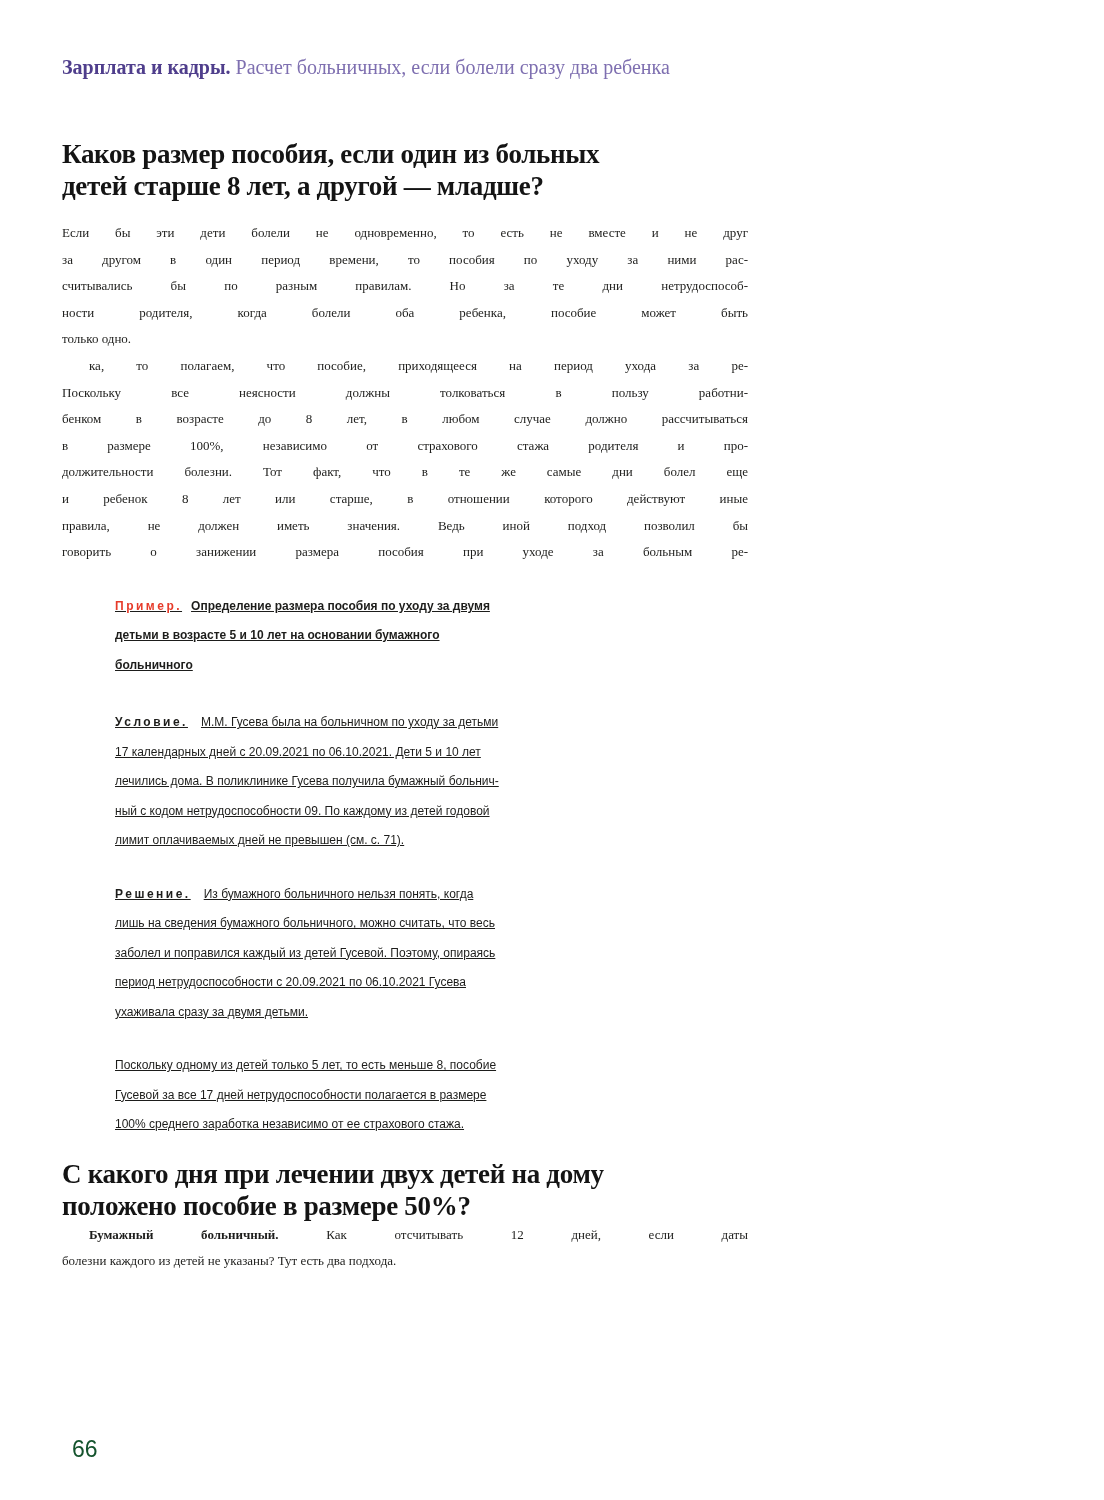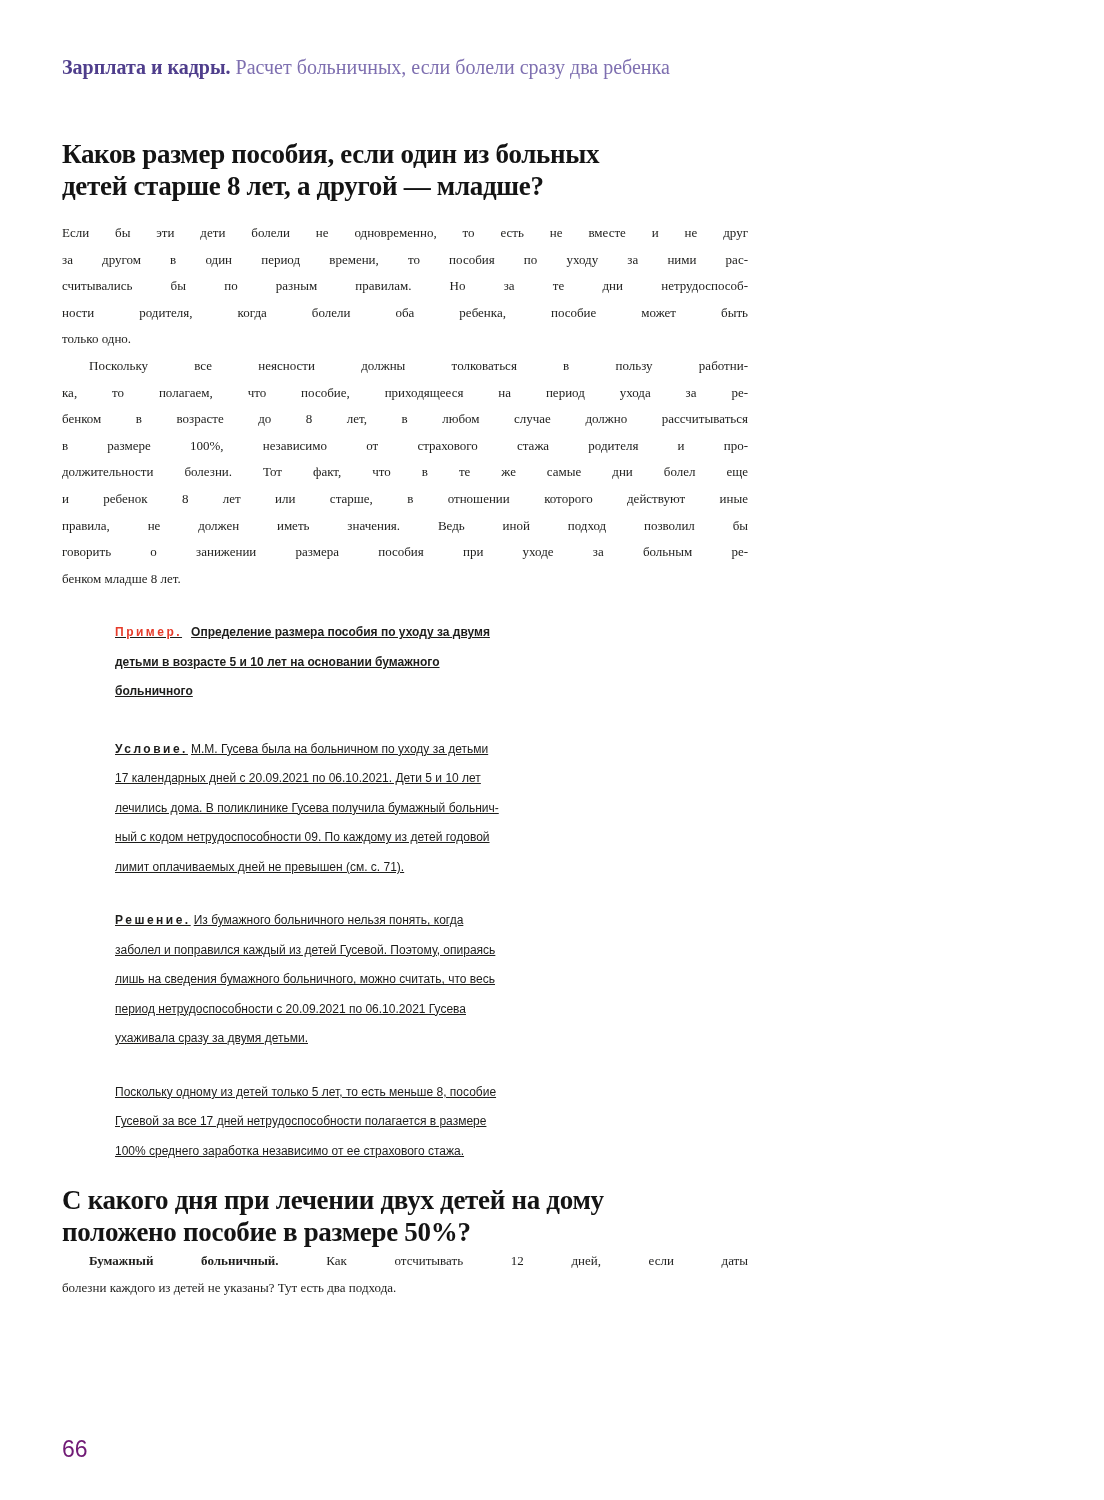--- a/index.html
+++ b/index.html
@@ -49,31 +49,31 @@
     width: 604px;
     font-family: "Liberation Sans", sans-serif;
     font-size: 12px;
     line-height: 29.5px;
     color: #1d1d1b;
     text-decoration: underline;
   }
   .example .tline, .example .tline.last { text-align: left; text-align-last: left; }
   .ex-title { font-weight: bold; margin-bottom: 28px; }
   .ex-label { color: #e63b2a; font-weight: bold; letter-spacing: 2.5px; margin-right: 9px; }
-  .ex-sublabel { font-weight: bold; letter-spacing: 2.5px; margin-right: 3px; }
+  .ex-sublabel { font-weight: bold; letter-spacing: 2.5px; margin-right: 13px; }
   .ex-block { margin-bottom: 24px; }
   .ex-block.no-margin { margin-bottom: 8px; }
 
   .page-number {
     position: absolute;
-    left: 62px;
+    left: 72px;
     top: 1436px;
     font-family: "Liberation Sans", sans-serif;
     font-size: 23px;
-    color: #701a75;
+    color: #14532d;
   }
 </style>
 </head>
 <body>
 
 <div class="page">
   <div class="content">
 
     <div class="kicker">
       <span class="kicker-bold">Зарплата и кадры.</span>
@@ -87,29 +87,28 @@
 
     <div class="para para-gap">
         <div class="tline">Если бы эти дети болели не одновременно, то есть не вместе и не друг</div>
         <div class="tline">за другом в один период времени, то пособия по уходу за ними рас-</div>
         <div class="tline">считывались бы по разным правилам. Но за те дни нетрудоспособ-</div>
         <div class="tline">ности родителя, когда болели оба ребенка, пособие может быть</div>
         <div class="tline last">только одно.</div>
       </div>
 
     <div class="para indent-first">
+        <div class="tline">ка, то полагаем, что пособие, приходящееся на период ухода за ре-</div>
         <div class="tline">Поскольку все неясности должны толковаться в пользу работни-</div>
-        <div class="tline">ка, то полагаем, что пособие, приходящееся на период ухода за ре-</div>
         <div class="tline">бенком в возрасте до 8 лет, в любом случае должно рассчитываться</div>
         <div class="tline">в размере 100%, независимо от страхового стажа родителя и про-</div>
         <div class="tline">должительности болезни. Тот факт, что в те же самые дни болел еще</div>
         <div class="tline">и ребенок 8 лет или старше, в отношении которого действуют иные</div>
         <div class="tline">правила, не должен иметь значения. Ведь иной подход позволил бы</div>
         <div class="tline">говорить о занижении размера пособия при уходе за больным ре-</div>
-        <div class="tline last">бенком младше 8 лет.</div>
       </div>
 
     <div class="example">
 
       <div class="ex-title">
         <div class="tline">
           <span class="ex-label">Пример.</span><span>Определение размера пособия по уходу за двумя</span>
         </div>
         <div>
             <div class="tline">детьми в возрасте 5 и 10 лет на основании бумажного</div>
@@ -127,22 +126,22 @@
             <div class="tline">ный с кодом нетрудоспособности 09. По каждому из детей годовой</div>
             <div class="tline last">лимит оплачиваемых дней не превышен (см. с. 71).</div>
           </div>
       </div>
 
       <div class="ex-block">
         <div class="tline">
           <span class="ex-sublabel">Решение.</span><span>Из бумажного больничного нельзя понять, когда</span>
         </div>
         <div>
+            <div class="tline">лишь на сведения бумажного больничного, можно считать, что весь</div>
             <div class="tline">заболел и поправился каждый из детей Гусевой. Поэтому, опираясь</div>
-            <div class="tline">лишь на сведения бумажного больничного, можно считать, что весь</div>
             <div class="tline">период нетрудоспособности с 20.09.2021 по 06.10.2021 Гусева</div>
             <div class="tline last">ухаживала сразу за двумя детьми.</div>
           </div>
       </div>
 
       <div class="ex-block no-margin">
           <div class="tline">Поскольку одному из детей только 5 лет, то есть меньше 8, пособие</div>
           <div class="tline">Гусевой за все 17 дней нетрудоспособности полагается в размере</div>
           <div class="tline last">100% среднего заработка независимо от ее страхового стажа.</div>
         </div>

